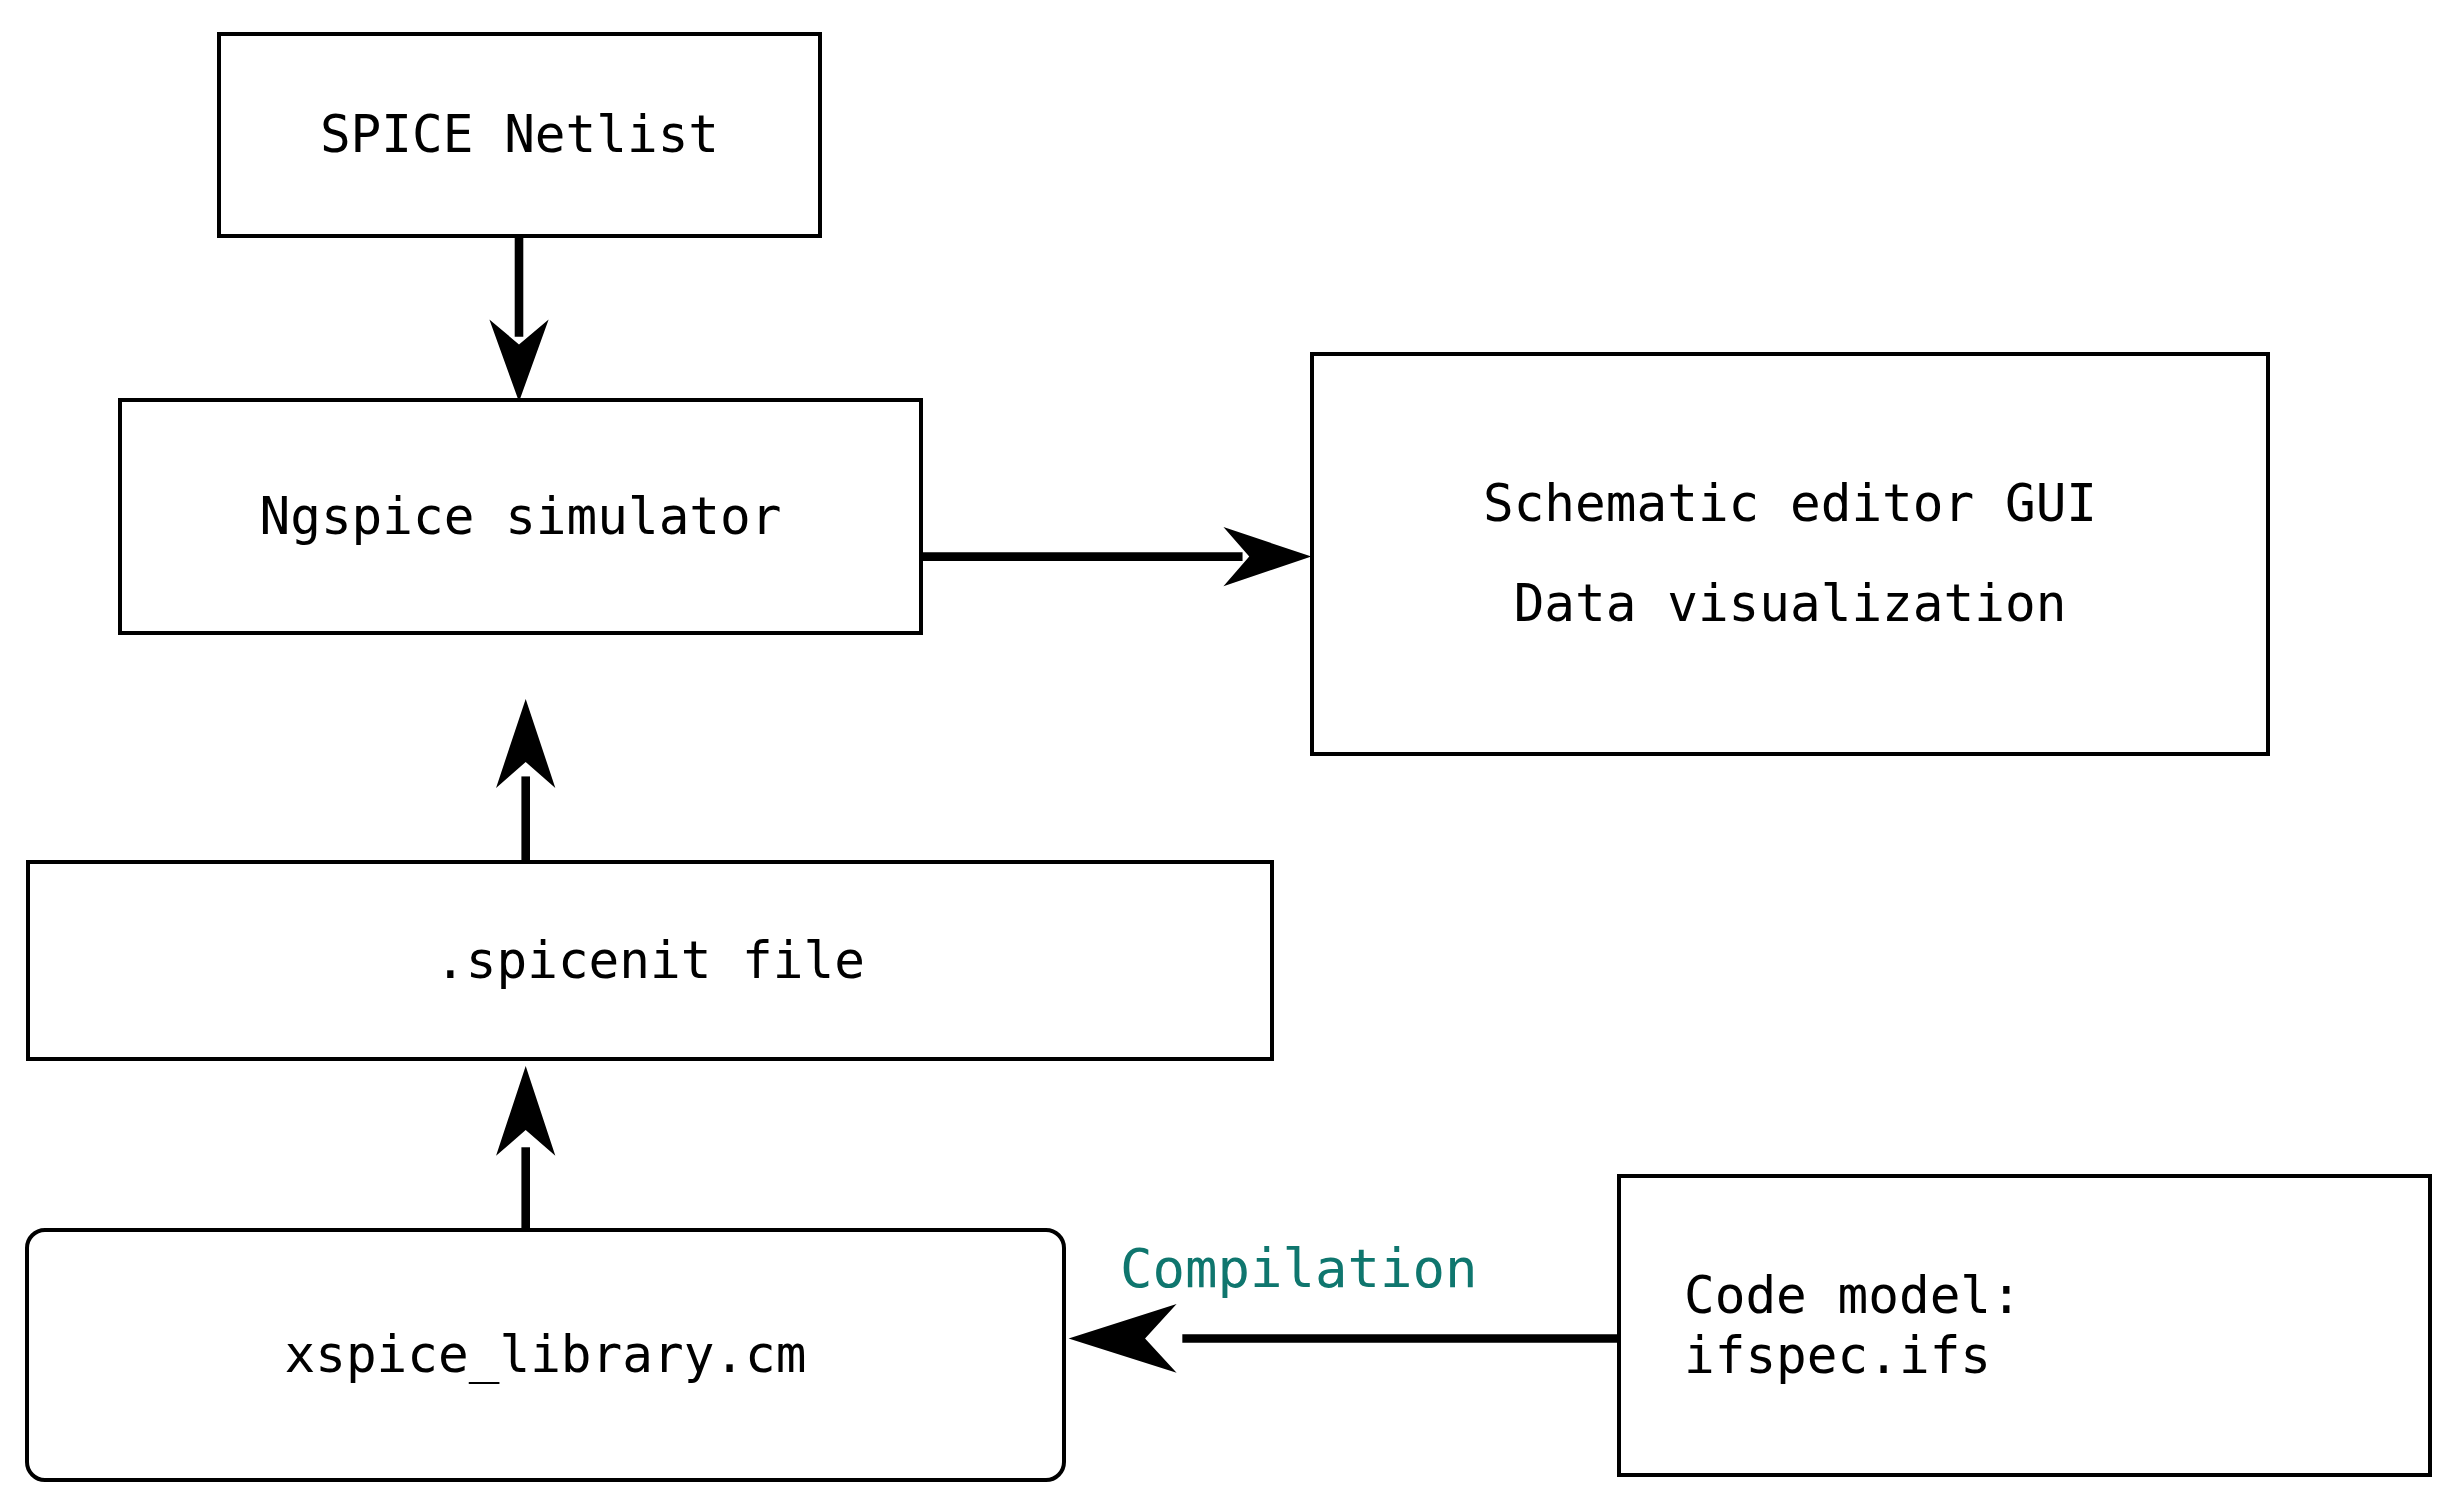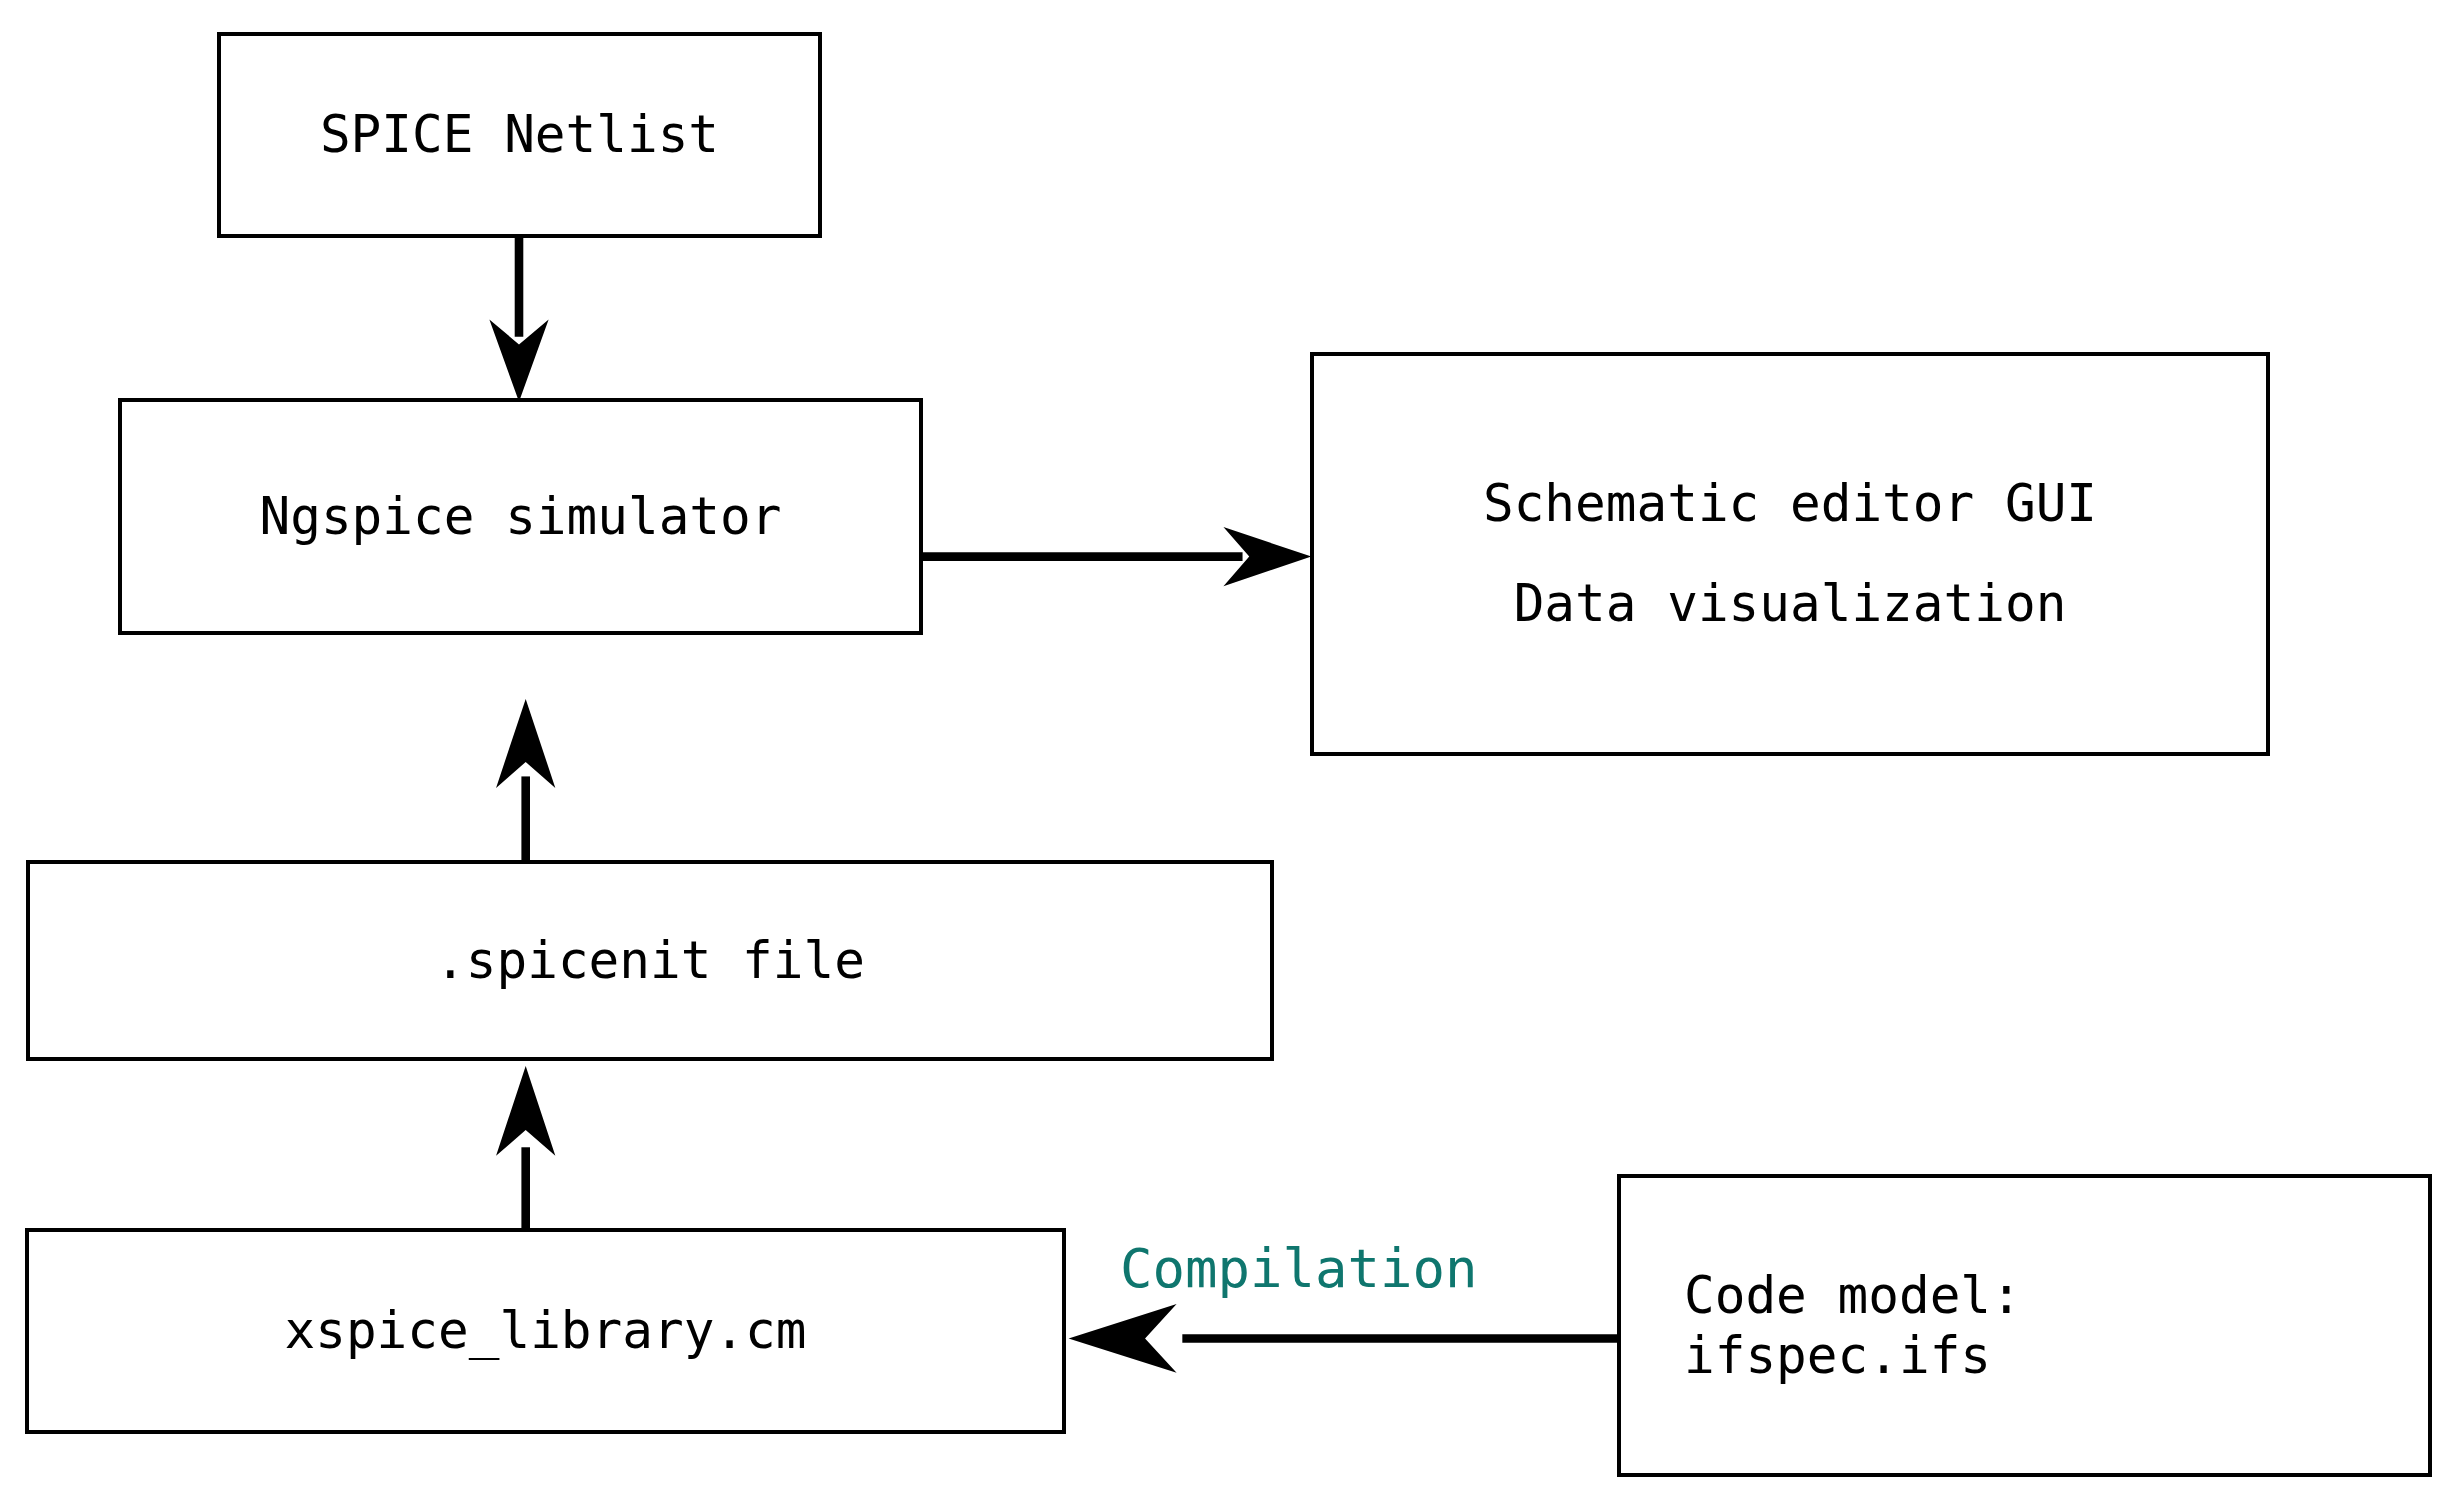--- a/index.html
+++ b/index.html
@@ -44,21 +44,21 @@
   }
   #node-schematic-gui {
     left: 1310px; top: 352px; width: 960px; height: 404px;
     justify-content: center;
   }
   #node-schematic-gui .line:first-child { margin-bottom: 46px; }
   #node-spicenit-file {
     left: 26px; top: 860px; width: 1248px; height: 201px;
   }
   #node-xspice-library {
-    left: 25px; top: 1228px; width: 1041px; height: 206px;
+    left: 25px; top: 1228px; width: 1041px; height: 254px; border-radius: 20px;
   }
   #node-code-model {
     left: 1617px; top: 1174px; width: 815px; height: 303px;
     align-items: flex-start;
     padding-left: 63px;
   }
   #node-code-model .line { line-height: 1.17; }
 
   .edge-svg {
     position: absolute;

